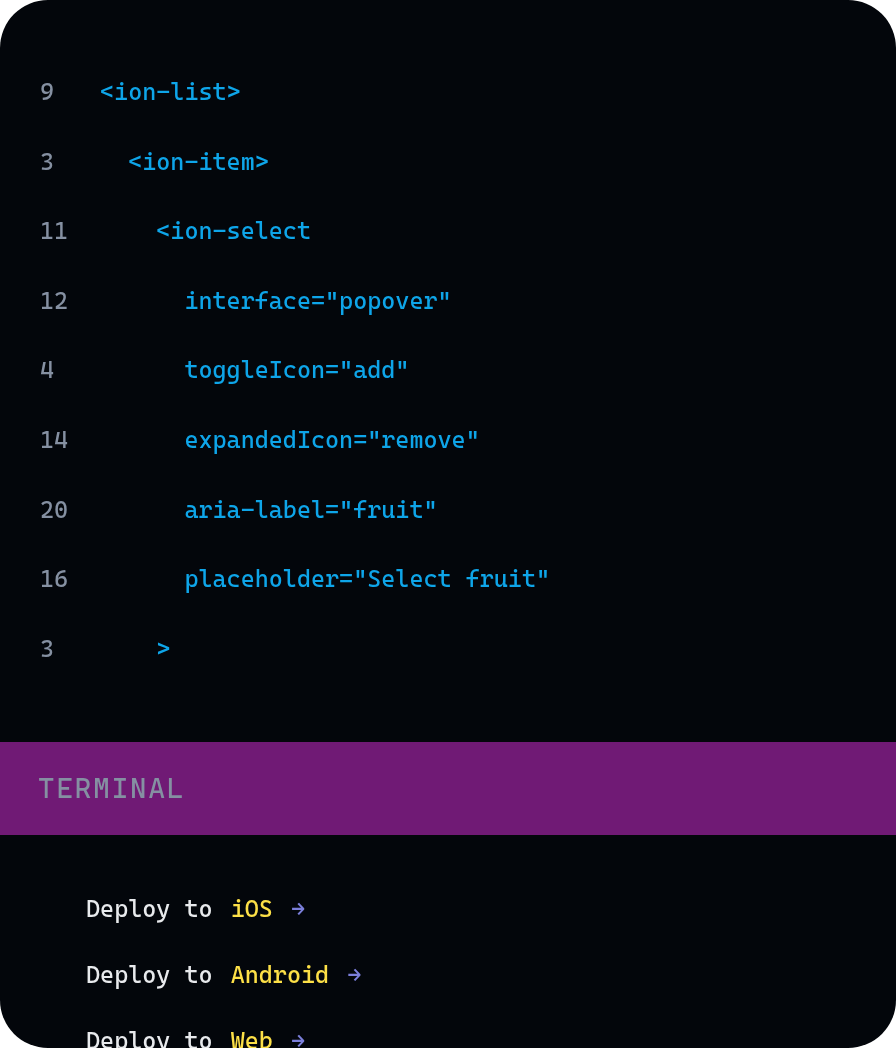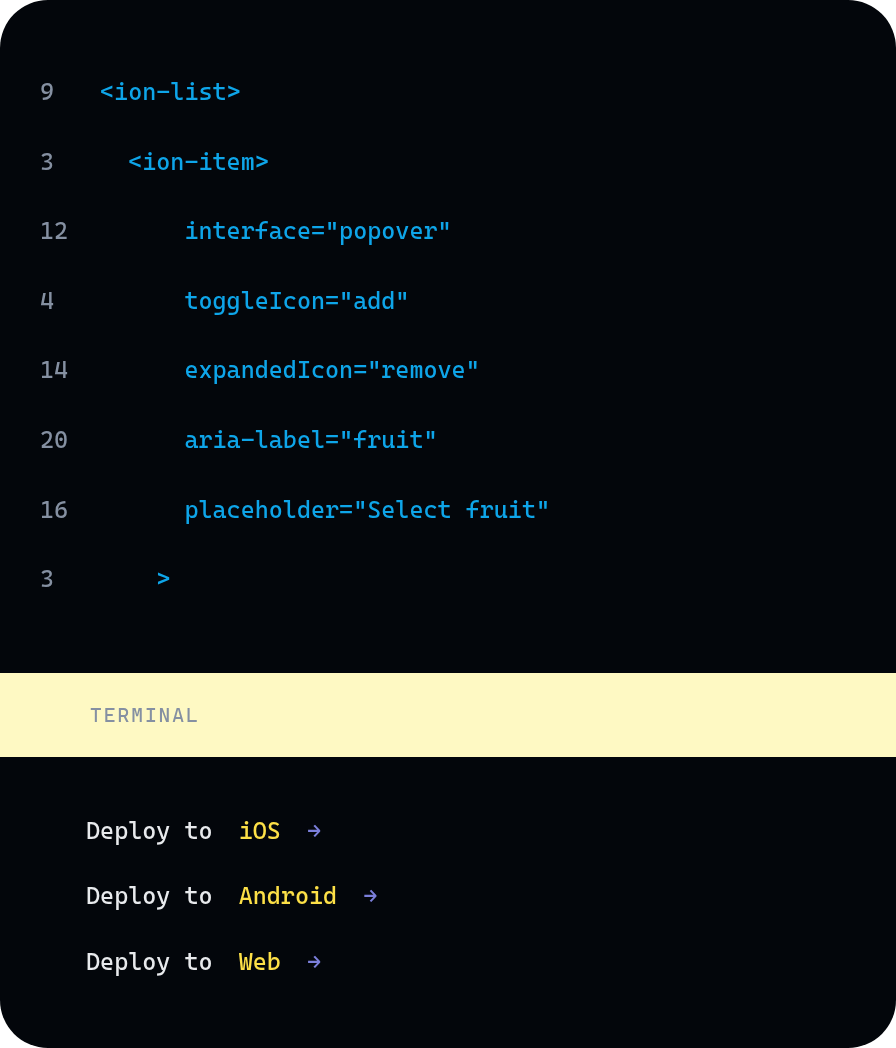--- a/index.html
+++ b/index.html
@@ -48,40 +48,40 @@
       flex-shrink: 0;
       font-weight: 400;
     }
     
     .code-text {
       color: #0ea5e9;
       white-space: pre;
     }
     
     .terminal-header {
-      background: #fef9c3;
-      padding: 30px 90px;
-      font-size: 20px;
+      background: #701a75;
+      padding: 30px 38px;
+      font-size: 28px;
       letter-spacing: 2px;
       color: #8590A2;
     }
     
     .terminal-body {
       flex: 1;
       padding: 58px 86px;
     }
     
     .terminal-line {
       font-size: 24px;
       line-height: 1.4;
       color: #E8EAED;
       margin-bottom: 32px;
       display: flex;
       align-items: baseline;
-      gap: 12px;
+      gap: 4px;
     }
     
     .terminal-prefix {
       color: #E8EAED;
       white-space: pre;
     }
     
     .terminal-target {
       color: #fde047;
       white-space: pre;
@@ -98,20 +98,24 @@
 <div class="window">
 
   <div class="code-area">
     <div class="code-line">
       <span class="line-number">9</span>
       <span class="code-text"><span></span><span>&lt;ion-list&gt;</span></span>
     </div>
     <div class="code-line">
       <span class="line-number">3</span>
       <span class="code-text"><span>  </span><span>&lt;ion-item&gt;</span></span>
+    </div>
+    <div class="code-line">
+      <span class="line-number">11</span>
+      <span class="code-text"><span>    </span><span>&lt;ion-select</span></span>
     </div>
     <div class="code-line">
       <span class="line-number">12</span>
       <span class="code-text"><span>      </span><span>interface="popover"</span></span>
     </div>
     <div class="code-line">
       <span class="line-number">4</span>
       <span class="code-text"><span>      </span><span>toggleIcon="add"</span></span>
     </div>
     <div class="code-line">

